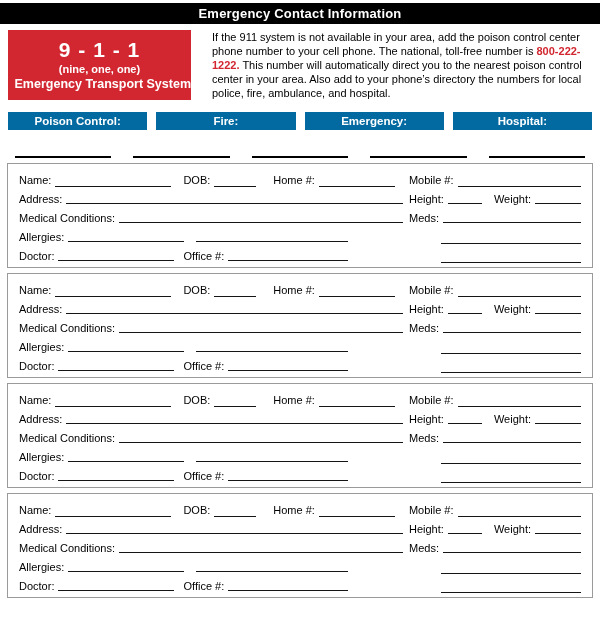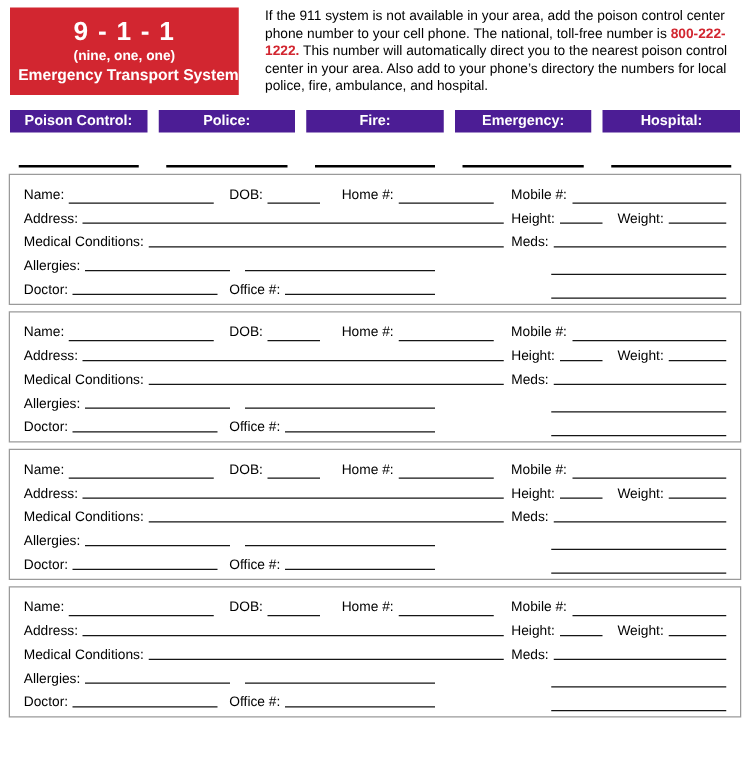--- a/index.html
+++ b/index.html
@@ -23,21 +23,21 @@
   }
   .badge-number { font-size:21px; font-weight:bold; letter-spacing:1px; line-height:24px; }
   .badge-sub    { font-size:11px;  font-weight:bold; line-height:14px; }
   .badge-cap    { font-size:12.5px;font-weight:bold; line-height:16px;text-align:right; }
   .intro-text { flex:1; margin:0; font-size:11px; line-height:14px; }
   .phone { font-weight:bold; }
 
   
   .contact-bars { display:flex; gap:9px; padding:0 8px; margin-top:12px; }
   .contact-bar {
-    flex:1; background:#4c1d95; color:#fff; font-weight:bold; font-size:11.5px;
+    flex:1; background:#0369a1; color:#fff; font-weight:bold; font-size:11.5px;
     text-align:center; height:18px; line-height:18px;
   }
   .contact-lines { display:flex; gap:9px; padding:0 8px; margin-top:26px; }
   .contact-cell { flex:1; }
   .contact-line { width:88%; margin:0 auto; height:0; border-bottom:2px solid #000; }
 
   
   .members { margin-top:5px; padding:0 7px; }
   .member-box {
     border:1px solid #9a9a9a; background:#fff;
@@ -63,33 +63,35 @@
   .ml-mid    { margin-left:12px; }
   .mr-mid    { margin-right:55px; }
   .ml-office { margin-left:9px; }
   .rcol-line { flex:1; margin-left:32px; }
 </style>
 </head>
 <body>
 
 <div class="page">
 
+  <div class="section-bar bar-top">
+    <span>Emergency Contact Information</span>
+  </div>
 
   <div class="intro">
     <div class="badge" style="background: rgb(210, 38, 48);">
       <div class="badge-number">9 - 1 - 1</div>
       <div class="badge-sub">(nine, one, one)</div>
       <div class="badge-cap">Emergency Transport System</div>
     </div>
     <p class="intro-text"><span>If the 911 system is not available in your area, add the poison control center phone number to your cell phone. The national, toll-free number is </span><span class="phone" style="color: rgb(210, 38, 48);">800-222-1222.</span><span> This number will automatically direct you to the nearest poison control center in your area. Also add to your phone’s directory the numbers for local police, fire, ambulance, and hospital.</span></p>
   </div>
 
   <div class="contact-bars">
     <div class="contact-bar">Poison Control:</div>
-    <div class="contact-bar">Police:</div>
     <div class="contact-bar">Fire:</div>
     <div class="contact-bar">Emergency:</div>
     <div class="contact-bar">Hospital:</div>
   </div>
 
   <div class="contact-lines">
     <div class="contact-cell">
         <div class="contact-line"></div>
       </div>
     <div class="contact-cell">

